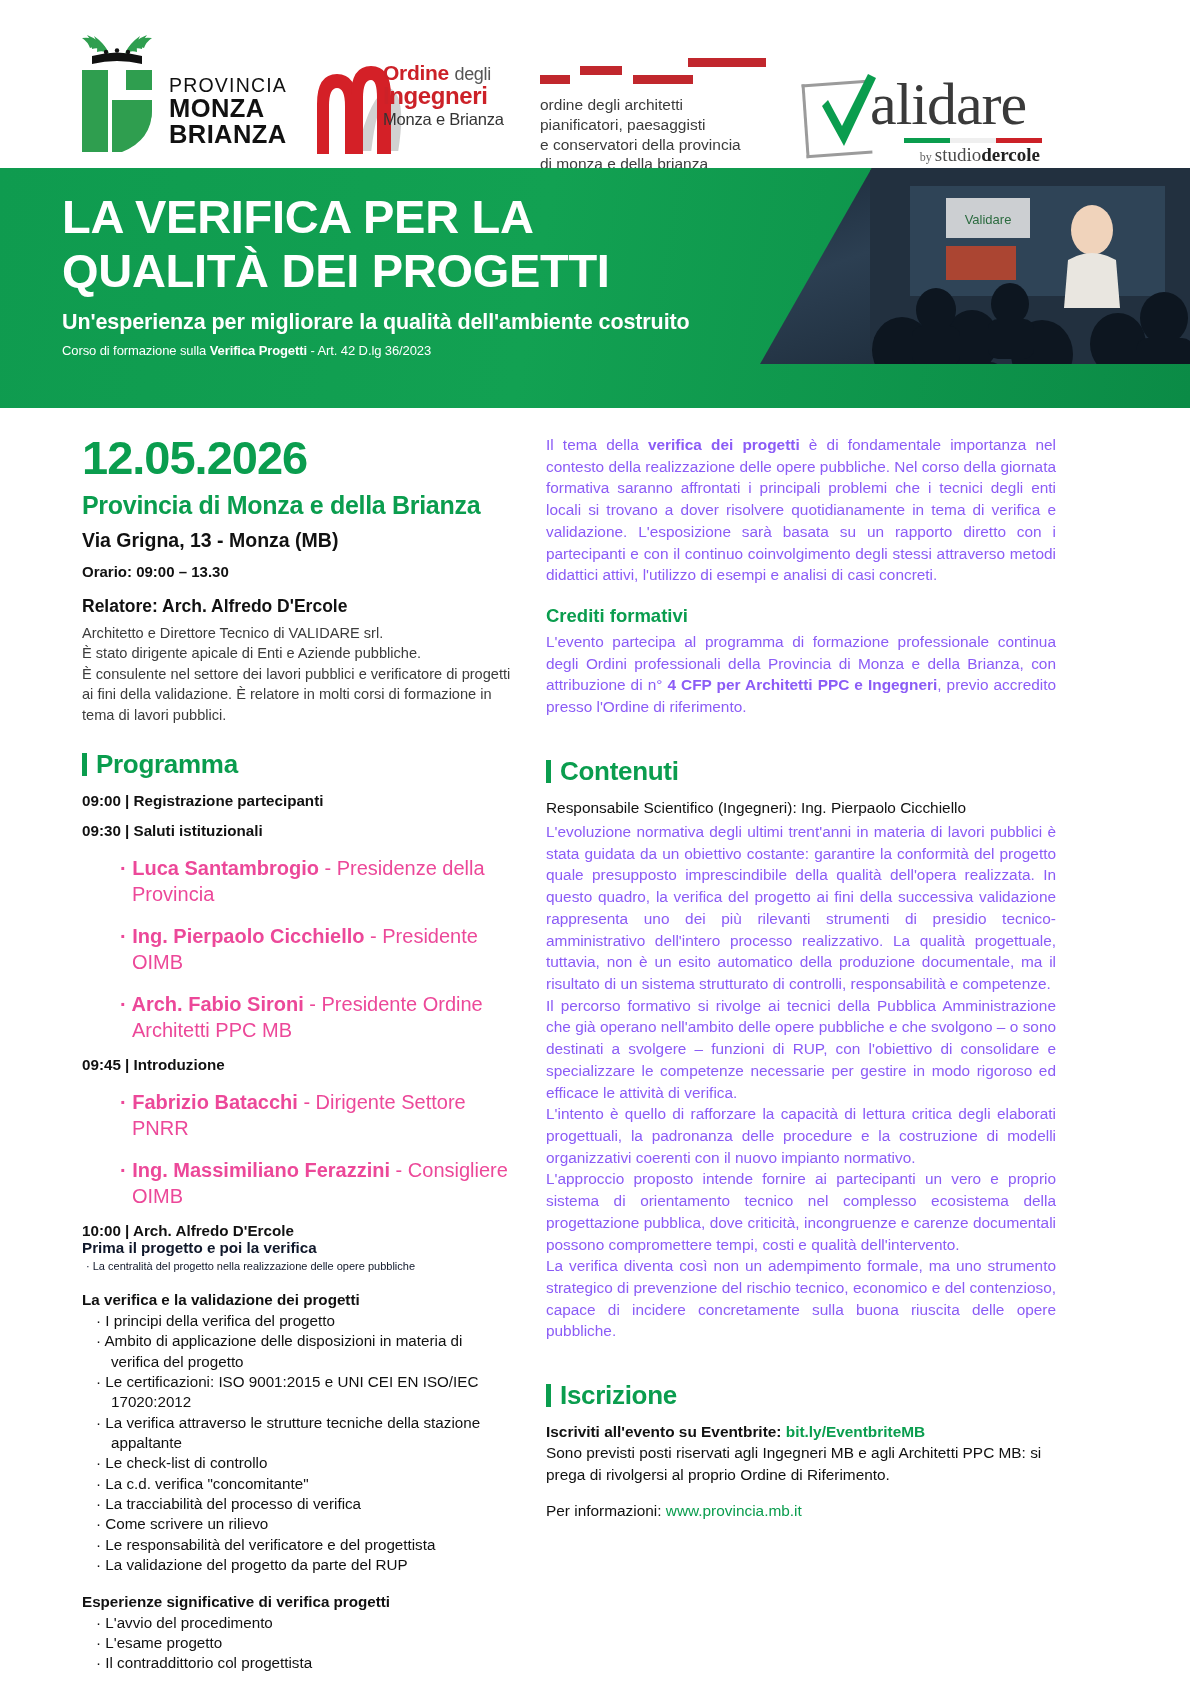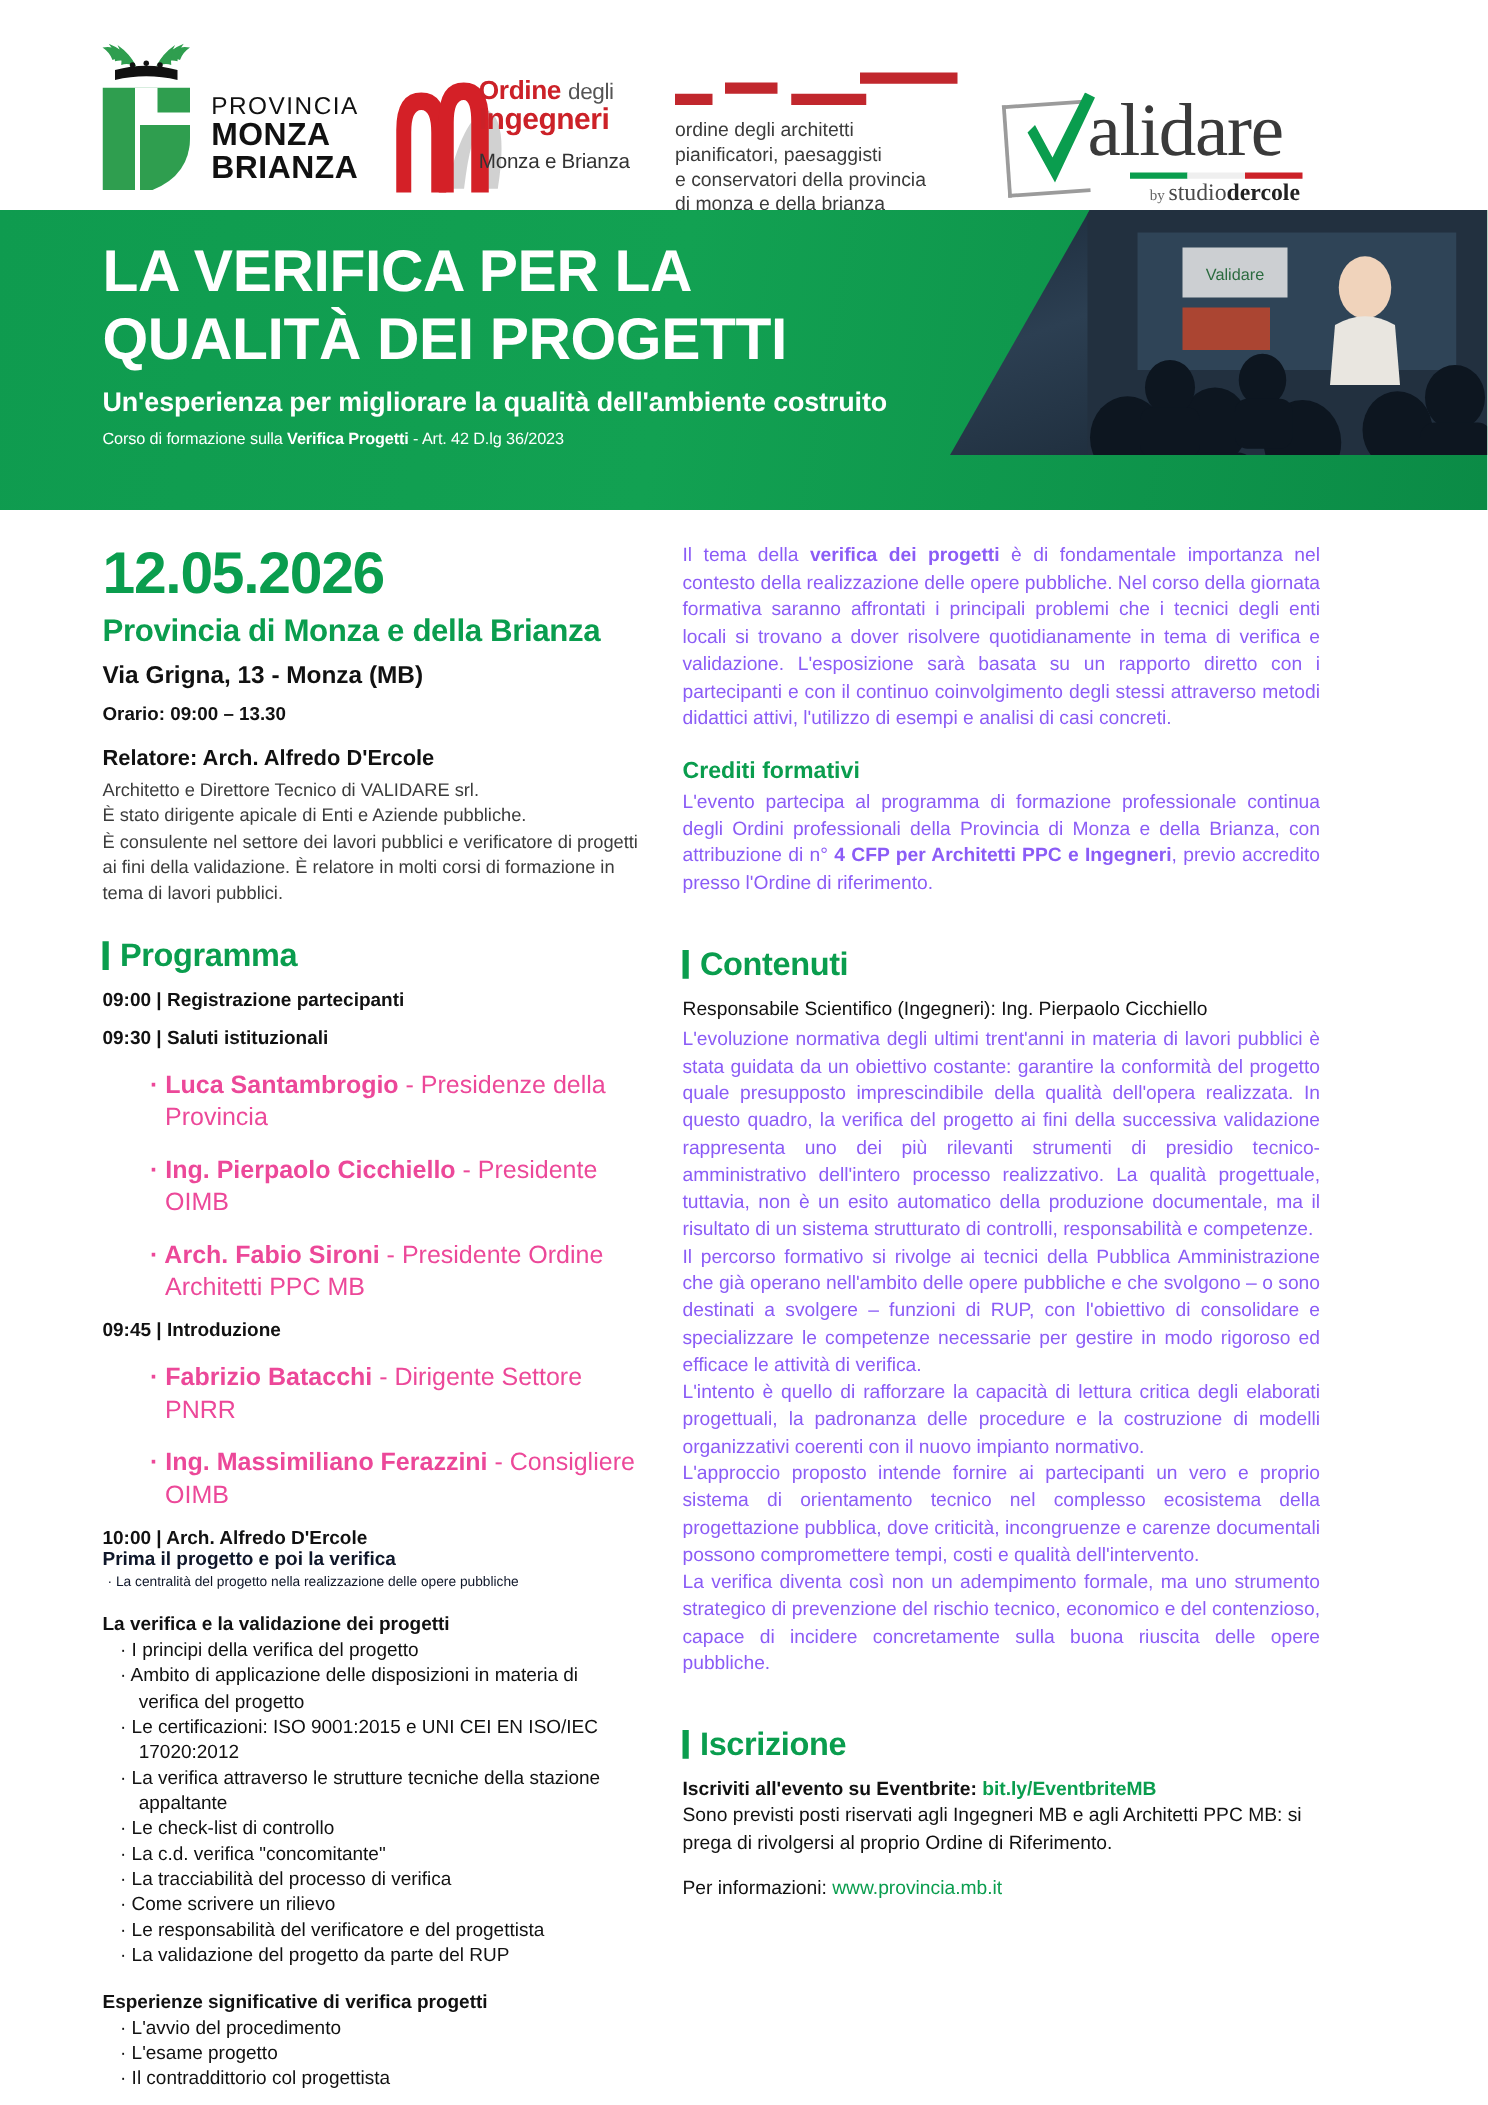--- a/index.html
+++ b/index.html
@@ -22,21 +22,21 @@
   .pv-words { font-weight:bold; line-height:1.04; color:#111; padding-bottom:4px; }
   .pv-w1 { font-size:19.5px; letter-spacing:1.2px; font-weight:normal; }
   .pv-w2 { font-size:25.5px; letter-spacing:0.4px; }
   .pv-w3 { font-size:25.5px; letter-spacing:0.4px; }
 
   .logo-ing { position:absolute; left:305px; top:52px; width:210px; height:110px; }
   .ing-txt { position:absolute; left:78px; top:10px; line-height:1.0; }
   .ing-l1 { font-size:21px; font-weight:bold; color:#cc2128; letter-spacing:-0.3px; }
   .ing-l1 span { color:#555; font-weight:normal; font-size:18px; }
   .ing-l2 { font-size:24px; font-weight:bold; color:#cc2128; letter-spacing:-0.4px; margin-top:1px; }
-  .ing-l3 { font-size:16.5px; color:#333; margin-top:13px; letter-spacing:-0.2px; }
+  .ing-l3 { font-size:16.5px; color:#333; margin-top:3px; letter-spacing:-0.2px; }
 
   .logo-arch { position:absolute; left:540px; top:58px; width:240px; }
   .arch-marks { position:relative; height:32px; margin-bottom:5px; }
   .arch-marks i { position:absolute; background:#c1272d; display:block; }
   .arch-txt { font-size:15.5px; line-height:1.28; color:#3b3b3b; }
 
   .logo-val { position:absolute; left:800px; top:62px; width:242px; height:100px; }
   .val-bracket { position:absolute; left:4px; top:20px; width:66px; height:74px;
                  border:3px solid #9b9b9b; border-right:none; transform:rotate(-4deg); }
   .val-check { position:absolute; left:18px; top:12px; }
@@ -47,21 +47,21 @@
   .val-by { position:absolute; right:2px; top:82px; font-family:"Liberation Serif", serif; font-size:12px; color:#666;}
   .val-by b { font-size:19px; color:#4a4a4a; font-weight:normal; }
   .val-by b.dark { color:#222; font-weight:bold; }
 
   
   .hero { position:relative; width:100%; height:240px; overflow:hidden;
           background:linear-gradient(100deg,#0f9b4f 0%,#12a152 45%,#0b8b46 100%); }
   .hero-photo { position:absolute; right:0; top:0; width:430px; height:196px;
                 background:linear-gradient(160deg,#1b2a3a 0%,#2c3f52 35%,#14202c 100%);
                 clip-path:polygon(26% 0, 100% 0, 100% 100%, 0% 100%); }
-  .hero-text { position:relative; z-index:3; padding:22px 0 0 82px; }
+  .hero-text { position:relative; z-index:3; padding:22px 0 0 62px; }
   .hero-t1, .hero-t2 { color:#fff; font-size:47px; font-weight:bold; line-height:1.14; letter-spacing:-0.3px; }
   .hero-sub { color:#fff; font-size:21.5px; font-weight:bold; margin-top:13px; letter-spacing:-0.1px; }
   .hero-sub2 { color:#fff; font-size:13px; margin-top:8px; letter-spacing:-0.1px; }
   .hero-sub2 b { font-weight:bold; }
 
   
   .cols { display:flex; padding:26px 62px 0 82px; gap:34px; }
   .colL { width:430px; }
   .colR { width:510px; }
 

